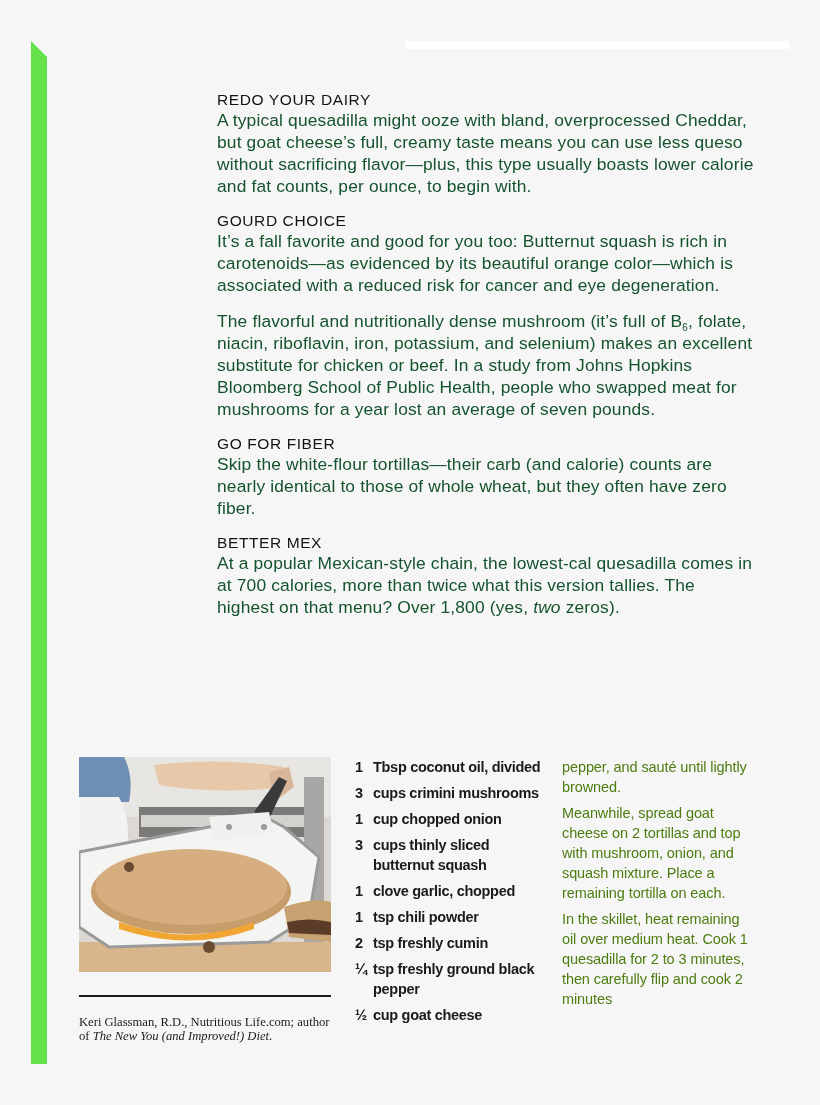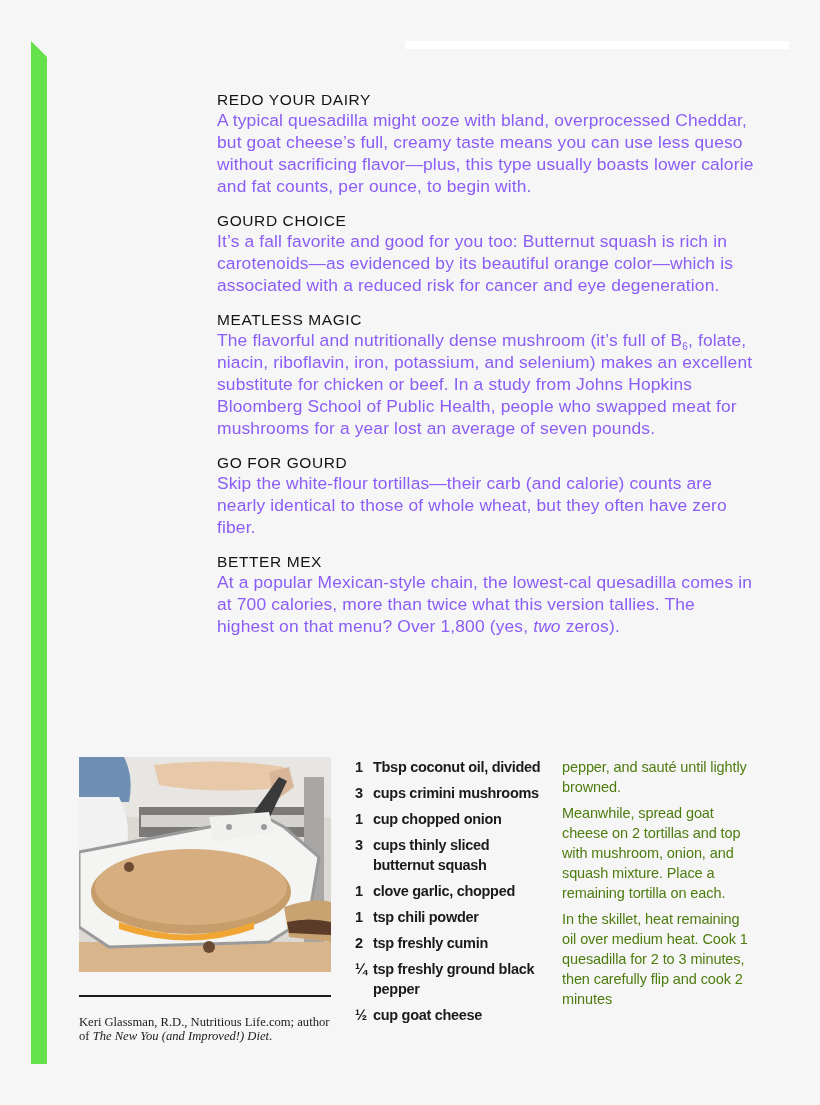--- a/index.html
+++ b/index.html
@@ -17,21 +17,21 @@
   }
   .article {
     position:absolute; left:217px; top:90px; width:540px;
   }
   .section { margin-bottom:14px; }
   .section h3 {
     margin:0; font-size:15.5px; font-weight:normal; letter-spacing:0.6px; line-height:19px;
     color:#141414;
   }
   .section p {
-    margin:0; font-size:17.4px; line-height:22px; letter-spacing:0.15px; color:#8b5cf6;
+    margin:0; font-size:17.4px; line-height:22px; letter-spacing:0.15px; color:#14532d;
   }
   .section p sub { font-size:10px; line-height:0; }
   .photo {
     position:absolute; left:79px; top:757px; width:252px; height:215px; overflow:hidden;
     background:#e9e7e3;
   }
   .rule { position:absolute; left:79px; top:995px; width:252px; height:1.5px; background:#1b1b1b; }
   .credit {
     position:absolute; left:79px; top:1015px; width:260px; font-size:12.6px; line-height:14px; color:#1b1b1b;font-family:Liberation Serif, serif;
   }
@@ -58,25 +58,24 @@
 <div class="article">
   <div class="section">
     <h3>REDO YOUR DAIRY</h3>
     <p>A typical quesadilla might ooze with bland, overprocessed Cheddar, but goat cheese’s full, creamy taste means you can use less queso without sacrificing flavor—plus, this type usually boasts lower calorie and fat counts, per ounce, to begin with.</p>
   </div>
   <div class="section">
     <h3>GOURD CHOICE</h3>
     <p>It’s a fall favorite and good for you too: Butternut squash is rich in carotenoids—as evidenced by its beautiful orange color—which is associated with a reduced risk for cancer and eye degeneration.</p>
   </div>
   <div class="section">
-    <h3>MEATLESS MAGIC</h3>
     <p><span>The flavorful and nutritionally dense mushroom (it’s full of B</span><sub>6</sub><span>, folate, niacin, riboflavin, iron, potassium, and selenium) makes an excellent substitute for chicken or beef. In a study from Johns Hopkins Bloomberg School of Public Health, people who swapped meat for mushrooms for a year lost an average of seven pounds.</span></p>
   </div>
   <div class="section">
-    <h3>GO FOR GOURD</h3>
+    <h3>GO FOR FIBER</h3>
     <p>Skip the white-flour tortillas—their carb (and calorie) counts are nearly identical to those of whole wheat, but they often have zero fiber.</p>
   </div>
   <div class="section">
     <h3>BETTER MEX</h3>
     <p><span>At a popular Mexican-style chain, the lowest-cal quesadilla comes in at 700 calories, more than twice what this version tallies. The highest on that menu? Over 1,800 (yes, </span><em>two</em><span> zeros).</span></p>
   </div>
 </div>
 
 <div class="photo" title="Quesadilla being lifted in a white skillet">
   <svg width="252" height="215" viewBox="0 0 252 215" xmlns="http://www.w3.org/2000/svg">

